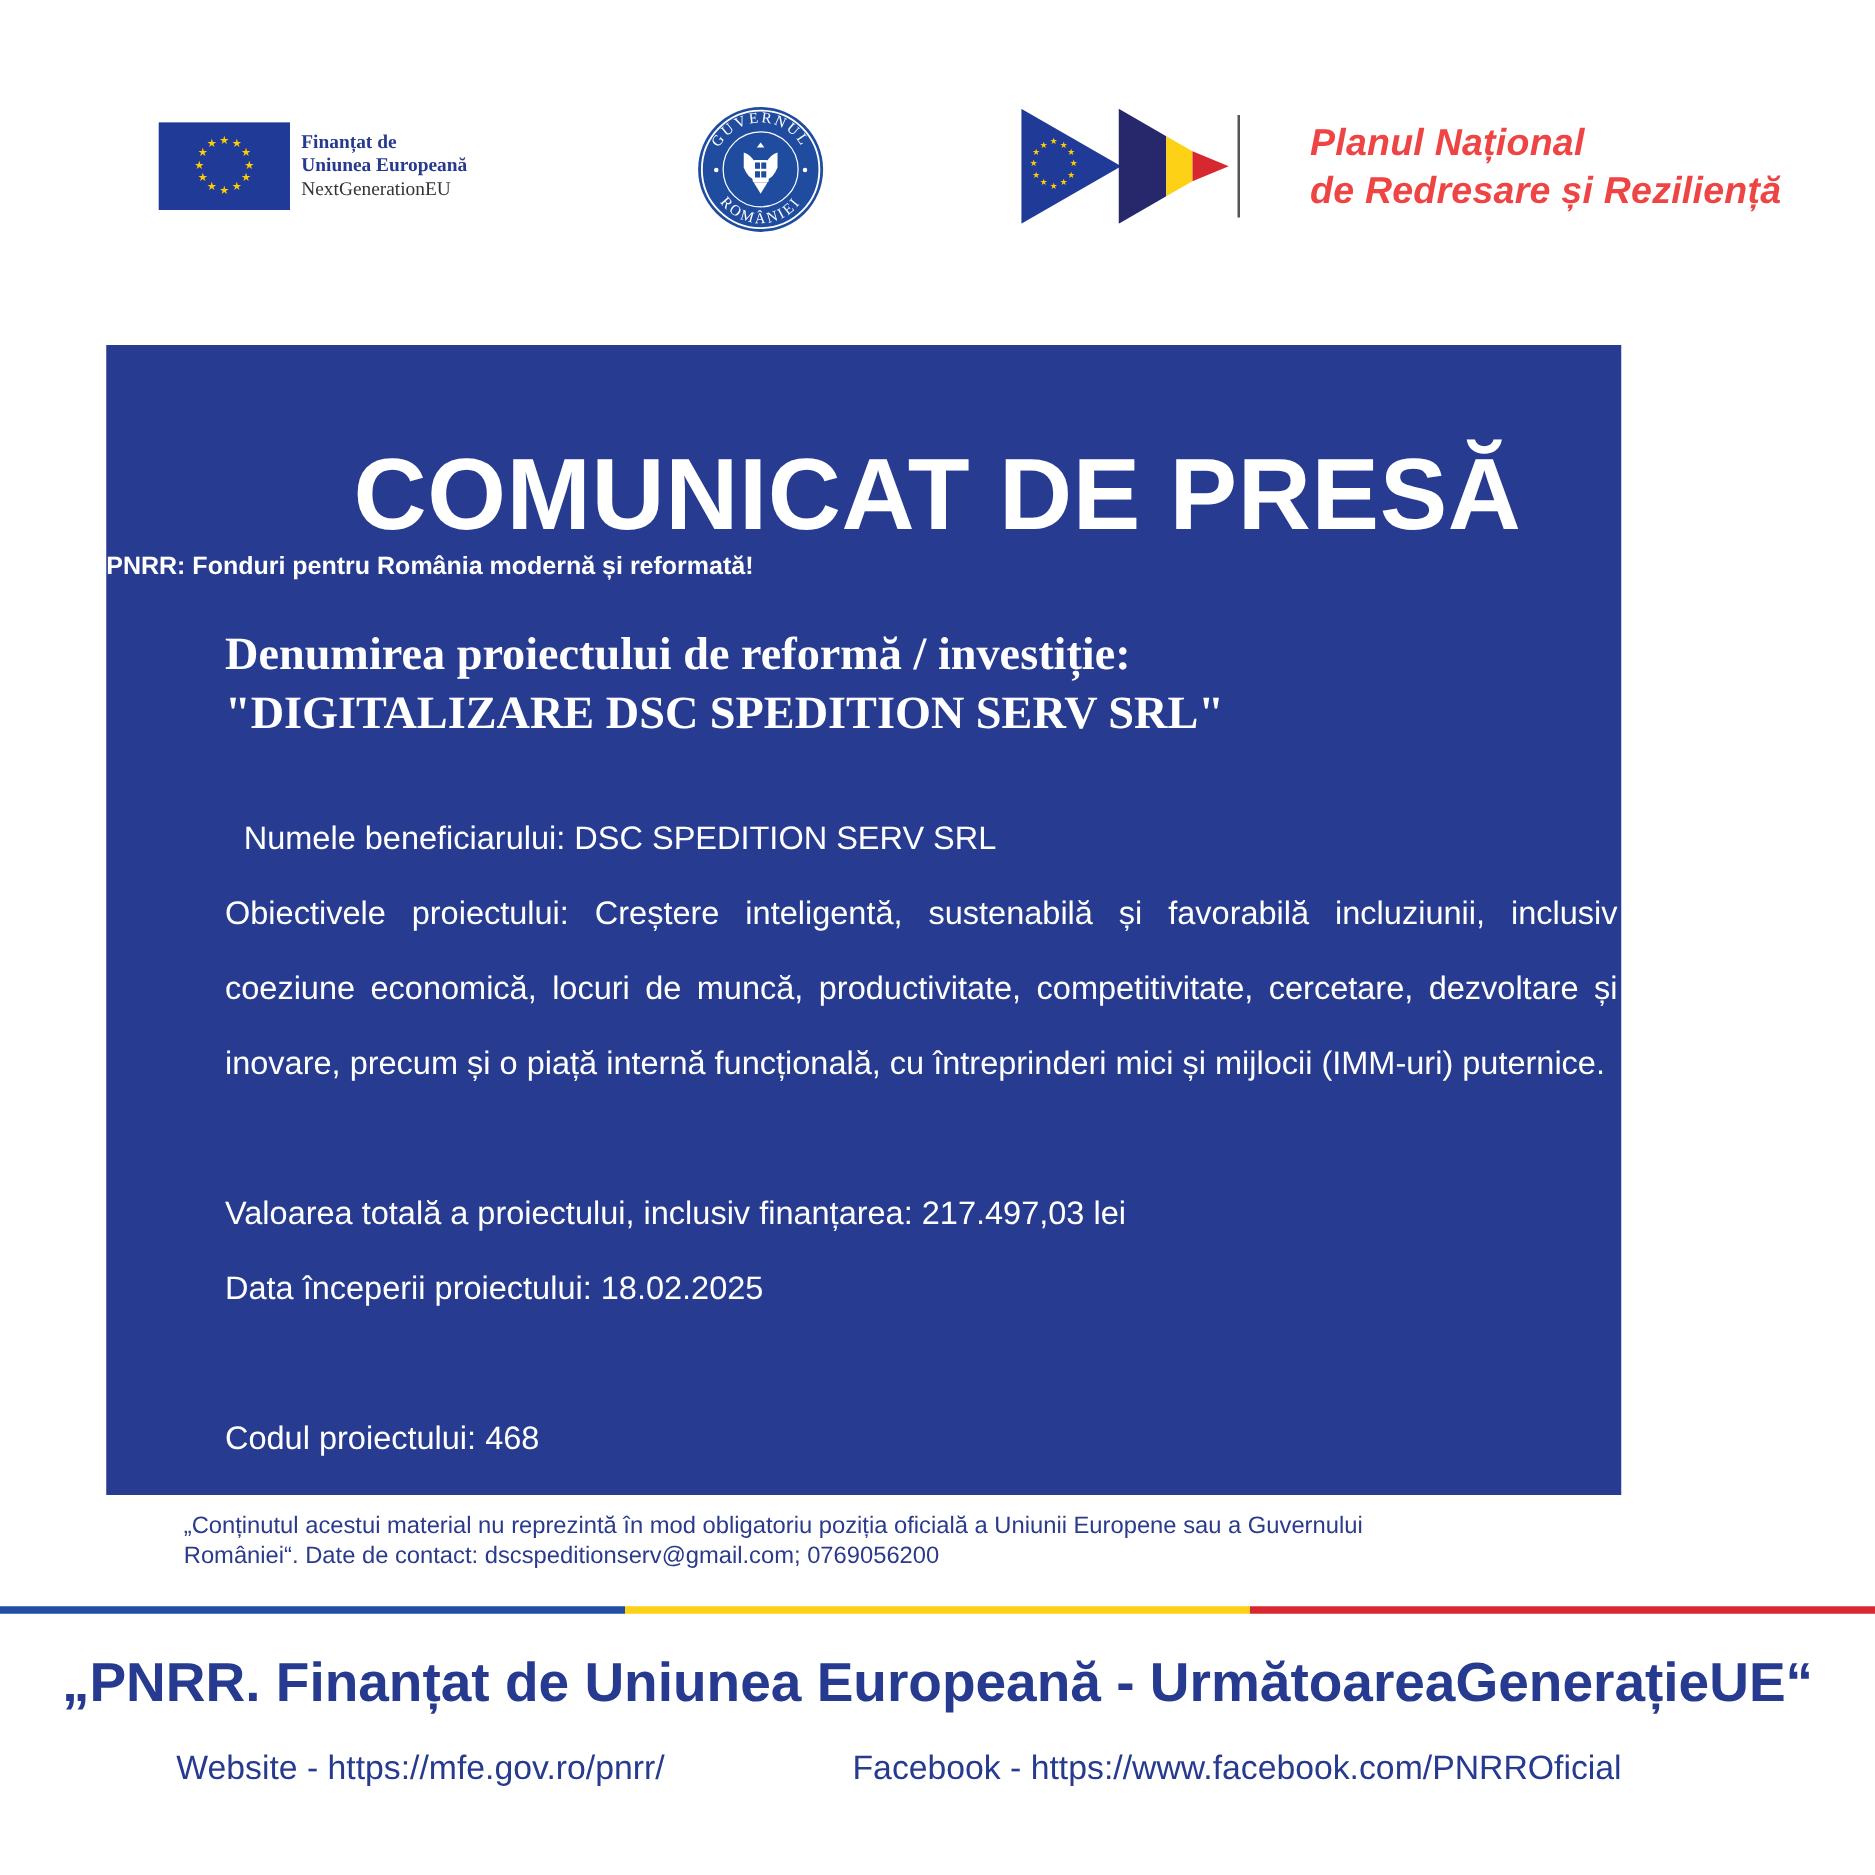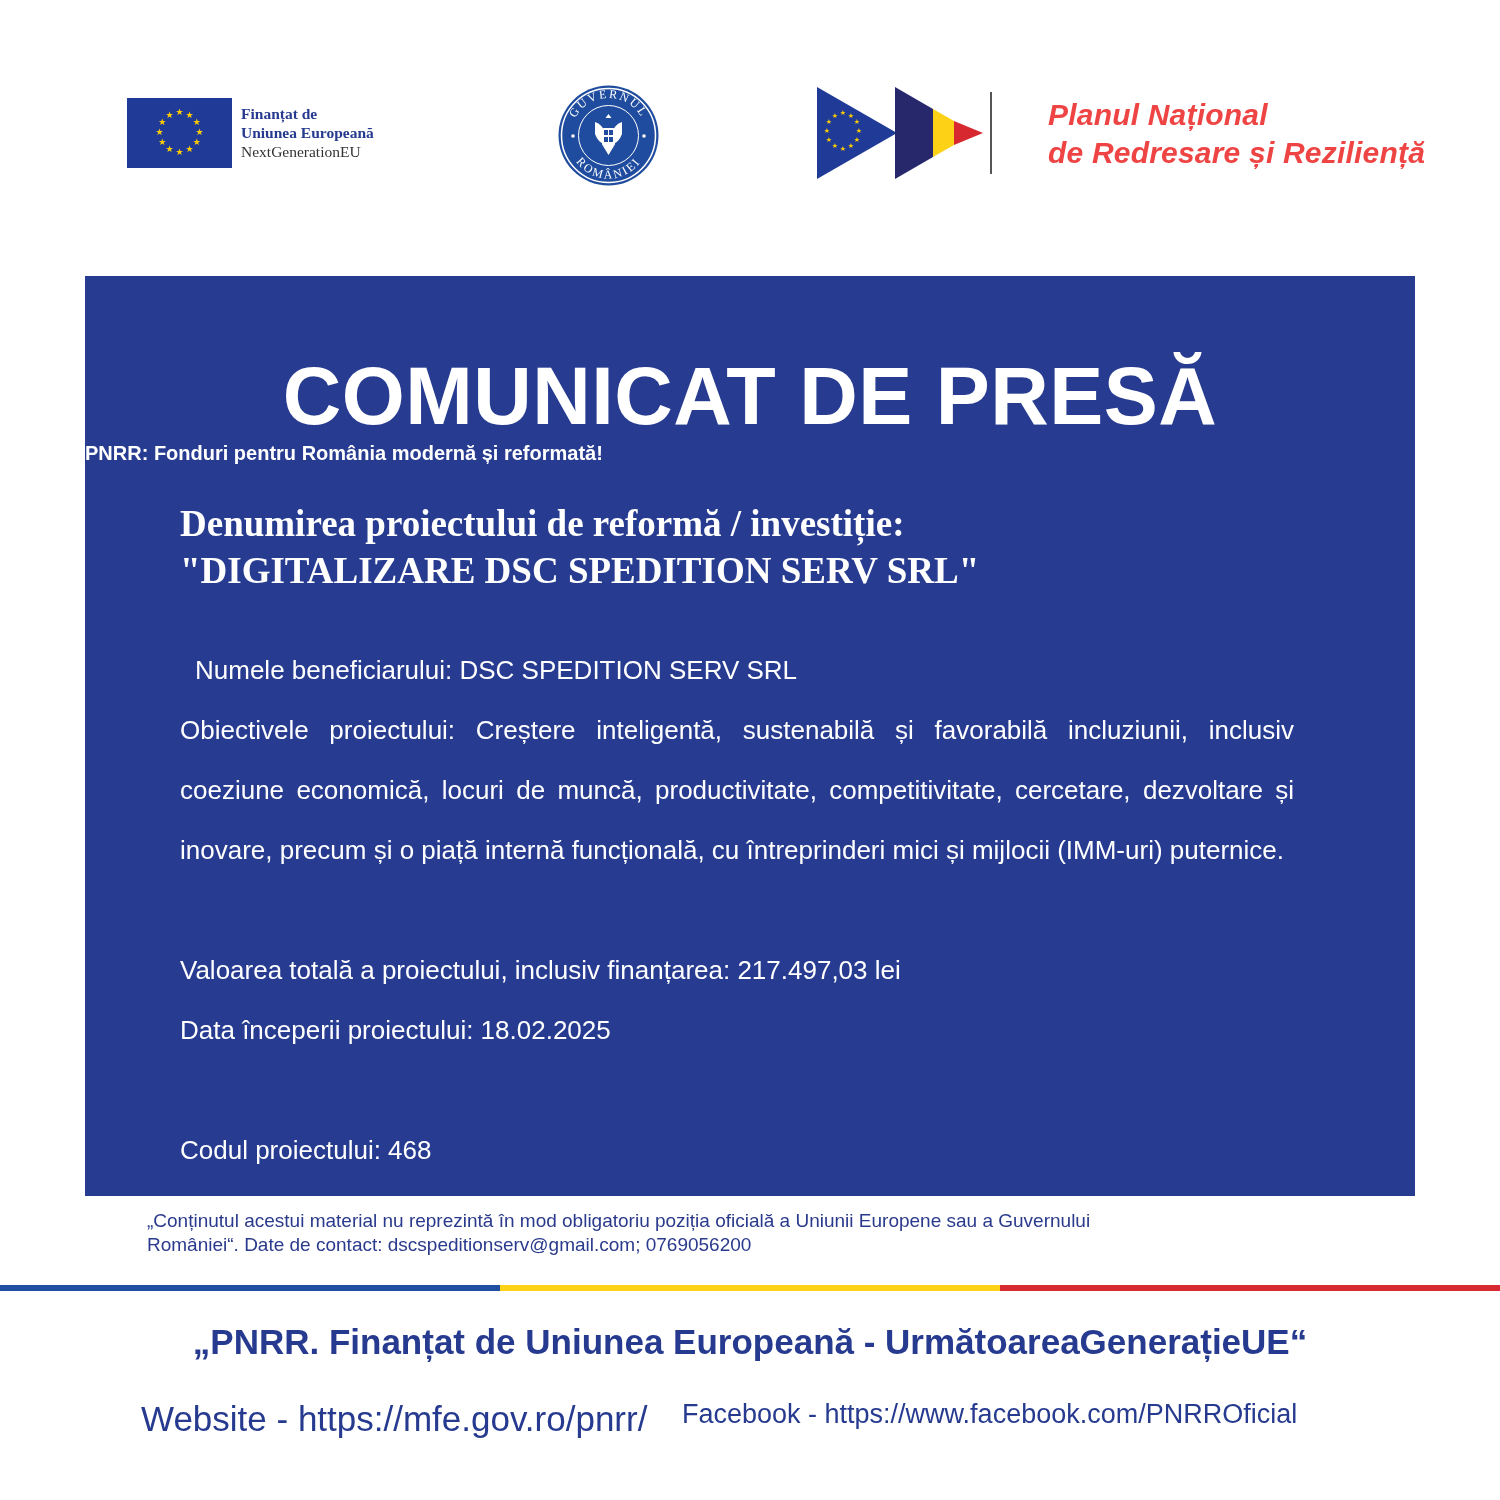--- a/index.html
+++ b/index.html
@@ -16,21 +16,21 @@
   .eu-label .n { display: block; color: #333; font-weight: normal; }
 
   .gov-seal { left: 557px; top: 84px; width: 103px; height: 103px; }
 
   .pnrr-logo { left: 817px; top: 87px; width: 170px; height: 92px; }
   .pnrr-divider { left: 990px; top: 92px; width: 2px; height: 82px; background: #555; }
   .pnrr-text { left: 1048px; top: 96px; font-size: 30px; line-height: 38px; color: #ef4444; font-weight: bold; letter-spacing: 0.2px; font-style: italic; }
   .pnrr-text span { display: block; }
 
   
-  .panel { left: 85px; top: 276px; width: 1330px; height: 920px; background: #273c90; color: #fff; }
+  .panel { left: 85px; top: 276px; width: 1212px; height: 920px; background: #273c90; color: #fff; }
   .main-title { left: 0; width: 1330px; top: 75px; text-align: center; font-size: 81px; font-weight: bold; line-height: 90px; letter-spacing: 0.5px; }
   .subtitle { left: 0; width: 1330px; top: 166px; text-align: left; font-size: 20px; font-weight: bold; }
   .proj-heading { left: 95px; top: 224px; font-size: 37px; font-weight: bold; line-height: 47px; }
   .proj-heading span { display: block; font-family: Liberation Serif, serif; }
 
   .info { left: 95px; width: 1114px; font-size: 26px; line-height: 60px; }
   .info p { margin: 0; }
   .justify { text-align: justify; text-align-last: left; }
   .info-1 { top: 364px; margin-left: 15px; }
   .info-2 { top: 424px; }
@@ -40,22 +40,22 @@
   .info-6 { top: 844px; }
 
   
   .disclaimer { left: 99px; top: 1209px; width: 1230px; font-size: 19px; line-height: 24px; color: #2a3a8c; margin-left: 48px; }
 
   
   .tricolor { left: 0; top: 1285px; width: 1500px; height: 6px; display: flex; }
   .tricolor div { flex: 1; }
 
   
-  .slogan { left: 0; width: 1500px; top: 1322px; text-align: center; font-size: 35px; font-weight: bold; color: #263a8f; }
-  .website { left: 141px; top: 1399px; font-size: 35px; color: #263a8f; }
+  .slogan { left: 0; width: 1500px; top: 1322px; text-align: center; font-size: 44px; font-weight: bold; color: #263a8f; }
+  .website { left: 141px; top: 1399px; font-size: 27px; color: #263a8f; }
   .facebook { left: 682px; top: 1399px; font-size: 27px; color: #263a8f; }
 </style>
 </head>
 <body>
 
 <div class="abs eu-flag">
   <svg width="105" height="70" viewBox="0 0 105 70">
     <rect width="105" height="70" fill="#1f3b97"></rect>
     <g fill="#ffcc00" font-size="9" text-anchor="middle" font-family="DejaVu Sans, sans-serif">
       <text x="52.5" y="17">★</text>

